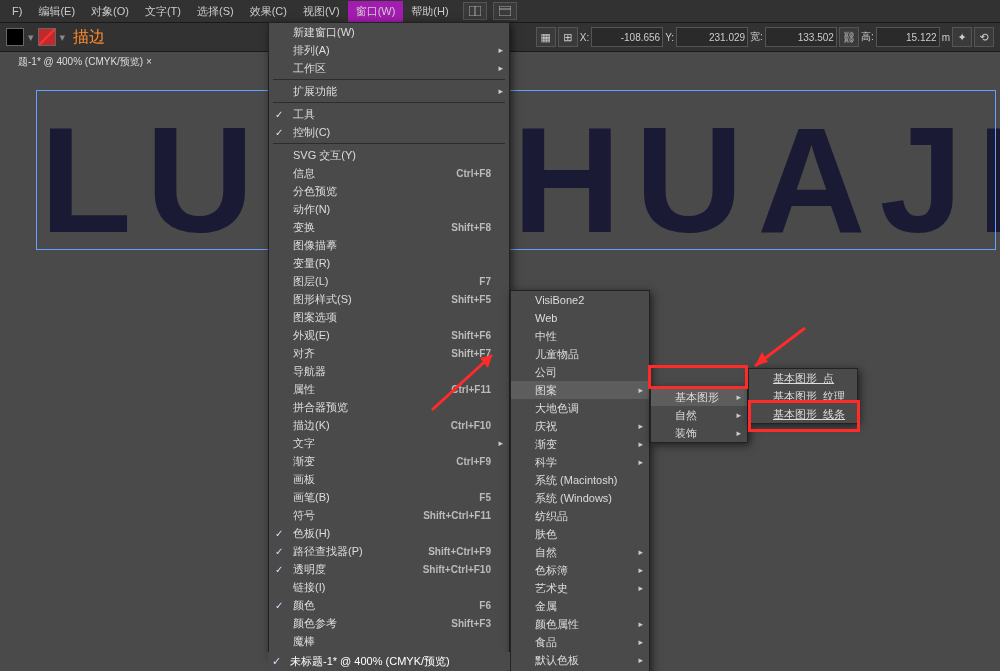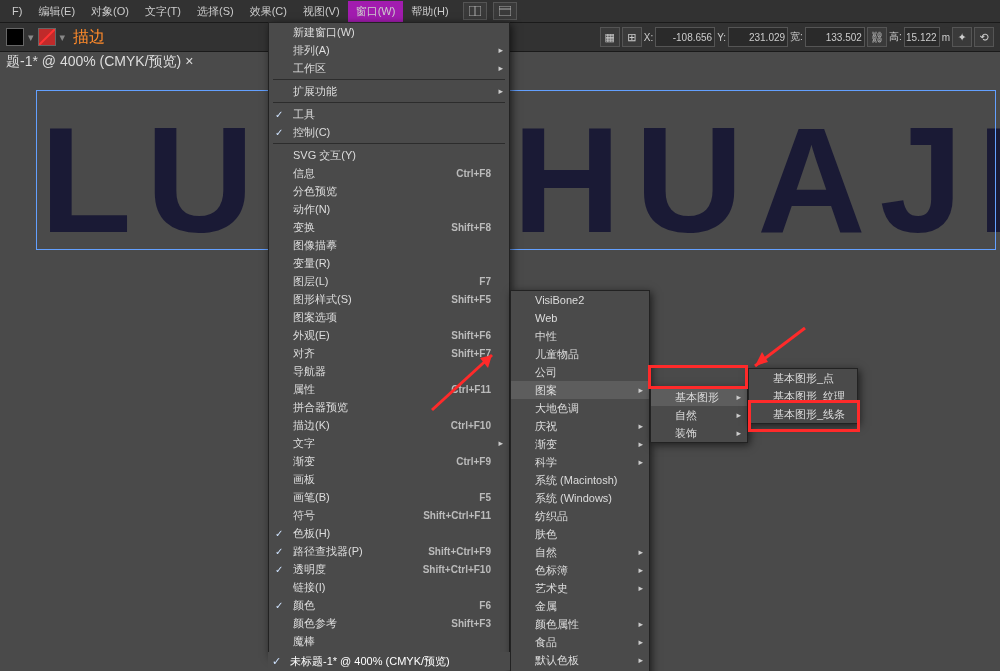--- a/index.html
+++ b/index.html
@@ -7,23 +7,23 @@
 .menubar { height: 22px; background: #323232; display: flex; align-items: center; padding-left: 4px; color: #ccc; }
 .menubar .menu-item { padding: 3px 8px; cursor: pointer; }
 .menubar .menu-item.active { background: #a21caf; }
 .menubar .icon-btn { width: 24px; height: 18px; display: flex; align-items: center; justify-content: center; margin-left: 6px; border: 1px solid #555; background: #3a3a3a; }
 .toolbar { height: 30px; background: #323232; border-top: 1px solid #1a1a1a; border-bottom: 1px solid #1a1a1a; display: flex; align-items: center; padding: 0 6px; color: #ccc; gap: 4px; }
 .swatch { width: 18px; height: 18px; border: 1px solid #666; }
 .swatch.black { background: #000; }
 .swatch.redish { background: #c02a2a; position: relative; }
 .tb-label { color: #ff8a2a; padding: 0 4px; font-size: 16px; }
 .tb-btn { width: 20px; height: 20px; background: #3a3a3a; border: 1px solid #555; display:flex; align-items:center; justify-content:center; }
-.tb-input { width: 60px; height: 20px; background: #2a2a2a; border: 1px solid #555; color: #ccc; text-align: right; padding-right: 2px; font-size: 10px; }
+.tb-input { width: 72px; height: 20px; background: #2a2a2a; border: 1px solid #555; color: #ccc; text-align: right; padding-right: 2px; font-size: 10px; }
 .tb-group { display:flex; align-items:center; gap:2px; }
-.doc-tab { height: 20px; background: transparent; color: #ddd; padding-left: 6px; display:flex; align-items:center; font-size: 14px; }
+.doc-tab { height: 20px; background: transparent; color: #ddd; padding-left: 18px; display:flex; align-items:center; font-size: 10px; }
 .canvas { position: absolute; top: 72px; left: 0; right: 0; bottom: 0; background: #4a4a4a; overflow:hidden; }
 .big-text { position: absolute; top: 22px; left: 40px; font-size: 150px; font-weight: 800; letter-spacing: 14px; color: #1a1a35; font-family: Arial, sans-serif; white-space: nowrap; }
 .bound { position:absolute; border:1px solid #63a0ff; }
 .menu-panel { position: absolute; background: #4a4a4a; border: 1px solid #222; box-shadow: 2px 2px 8px rgba(0,0,0,.6); color: #ddd; }
 .menu-row { display: flex; align-items: center; height: 18px; padding: 0 18px 0 24px; white-space: nowrap; position: relative; }
 .menu-row:hover, .menu-row.hl { background: #5d5d5d; }
 .menu-row .shortcut { margin-left: auto; padding-left: 40px; color: #bbb; font-size: 10px; font-weight: bold; }
 .menu-row.sub::after { content: "▸"; position: absolute; right: 6px; font-size: 9px; color: #ccc; }
 .menu-sep { height: 1px; background: #2c2c2c; margin: 2px 4px; }
 .menu-check { position:absolute; left:6px; color:#cfe3ff; font-size:10px; }
@@ -74,21 +74,21 @@
     <div class="tb-btn">▦</div>
     <div class="tb-btn">⊞</div>
     <span style="color:#ccc;font-size:10px">X:</span>
     <input class="tb-input" value="-108.656" style="">
     <span style="color:#ccc;font-size:10px">Y:</span>
     <input class="tb-input" value="231.029" style="">
     <span style="color:#ccc;font-size:10px">宽:</span>
     <input class="tb-input" value="133.502" style="">
     <div class="tb-btn">⛓</div>
     <span style="color:#ccc;font-size:10px">高:</span>
-    <input class="tb-input" style="width: 36px;" value="15.122">
+    <input class="tb-input" style="width: 64px;" value="15.122">
     <span style="color:#ccc;font-size:10px">m</span>
     <div class="tb-btn">✦</div>
     <div class="tb-btn">⟲</div>
   </div>
 </div>
 
 <div class="doc-tab">题-1* @ 400% (CMYK/预览)    ×</div>
 
 <div class="canvas">
   <div class="big-text">LUANHUAJIA</div>
@@ -300,21 +300,21 @@
       <span>基本图形</span>
     </div>
     <div class="menu-row sub">
       <span>自然</span>
     </div>
     <div class="menu-row sub">
       <span>装饰</span>
     </div>
   </div>
 
-<div class="menu-panel" id="menu-sub3" style="left:748px; top:368px; width:110px;">
+<div class="menu-panel" id="menu-sub3" style="left:748px; top:368px; width:110px;text-decoration:underline;">
     <div class="menu-row">
       <span>基本图形_点</span>
     </div>
     <div class="menu-row">
       <span>基本图形_纹理</span>
     </div>
     <div class="menu-row">
       <span>基本图形_线条</span>
     </div>
   </div>

